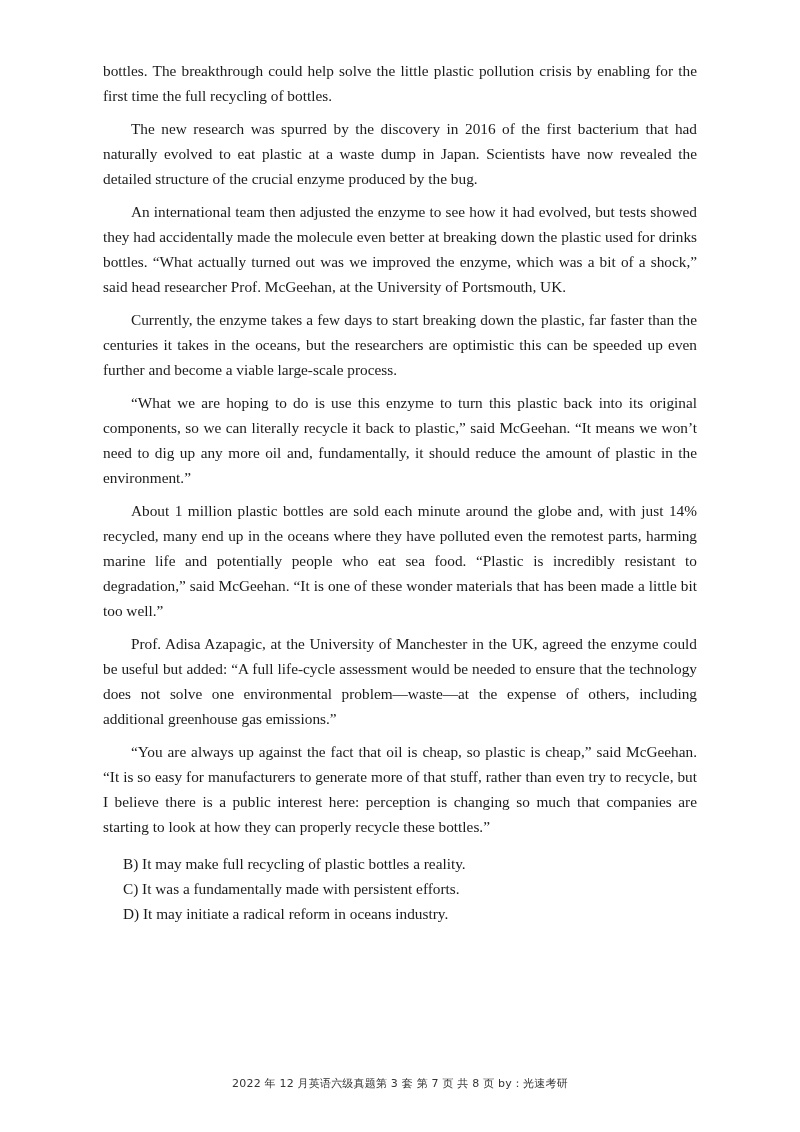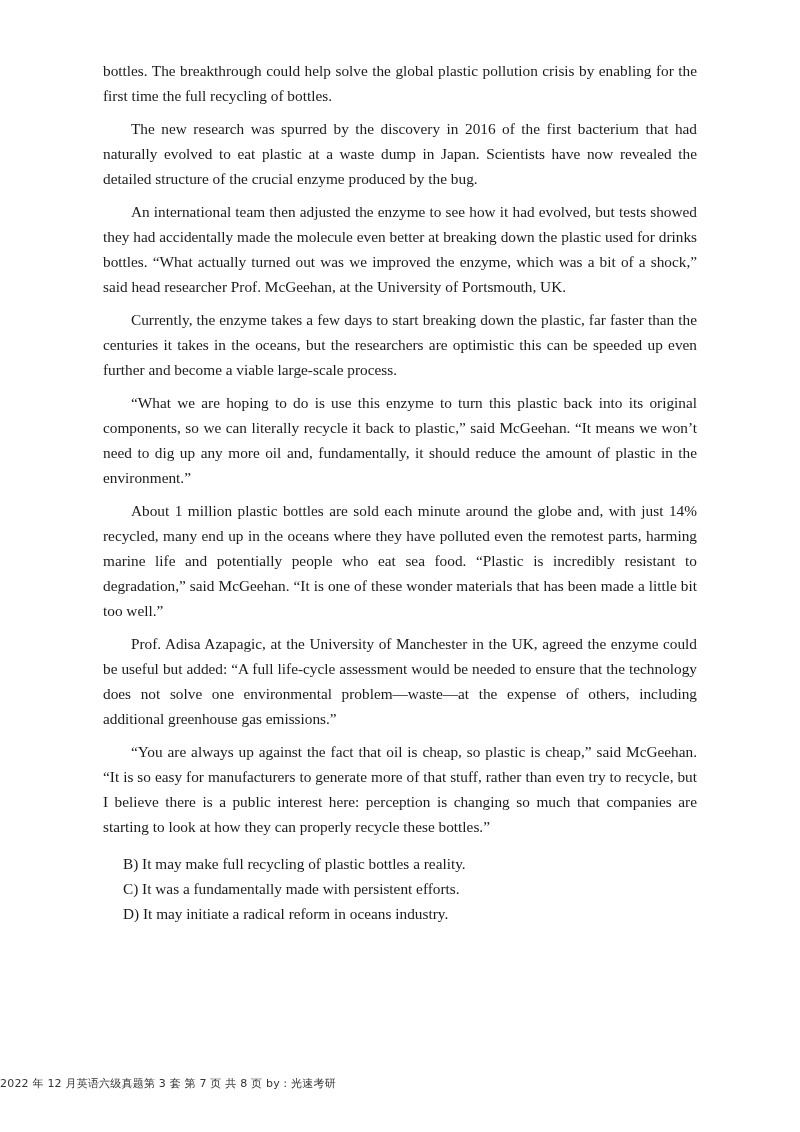--- a/index.html
+++ b/index.html
@@ -49,32 +49,33 @@
     .q-option {
       font-size: 15.3px;
       line-height: 25px;
       margin: 0;
     }
     .footer {
       position: absolute;
       top: 1076px;
       left: 0;
       width: 800px;
+      text-align: center;
       font-size: 11px;
       color: #333;
       font-family: "DejaVu Sans", sans-serif;
       letter-spacing: 0.2px;
     }
   </style>
 </head>
 <body>
 
 <div class="page">
   <div>
-    <p class="para first">bottles. The breakthrough could help solve the global plastic pollution crisis by enabling for the first time the full recycling of bottles.</p>
+    <p class="para first">bottles. The breakthrough could help solve the little plastic pollution crisis by enabling for the first time the full recycling of bottles.</p>
     <p class="para indent">The new research was spurred by the discovery in 2016 of the first bacterium that had naturally evolved to eat plastic at a waste dump in Japan. Scientists have now revealed the detailed structure of the crucial enzyme produced by the bug.</p>
     <p class="para indent">An international team then adjusted the enzyme to see how it had evolved, but tests showed they had accidentally made the molecule even better at breaking down the plastic used for drinks bottles. “What actually turned out was we improved the enzyme, which was a bit of a shock,” said head researcher Prof. McGeehan, at the University of Portsmouth, UK.</p>
     <p class="para indent">Currently, the enzyme takes a few days to start breaking down the plastic, far faster than the centuries it takes in the oceans, but the researchers are optimistic this can be speeded up even further and become a viable large-scale process.</p>
     <p class="para indent">“What we are hoping to do is use this enzyme to turn this plastic back into its original components, so we can literally recycle it back to plastic,” said McGeehan. “It means we won’t need to dig up any more oil and, fundamentally, it should reduce the amount of plastic in the environment.”</p>
     <p class="para indent">About 1 million plastic bottles are sold each minute around the globe and, with just 14% recycled, many end up in the oceans where they have polluted even the remotest parts, harming marine life and potentially people who eat sea food. “Plastic is incredibly resistant to degradation,” said McGeehan. “It is one of these wonder materials that has been made a little bit too well.”</p>
     <p class="para indent">Prof. Adisa Azapagic, at the University of Manchester in the UK, agreed the enzyme could be useful but added: “A full life-cycle assessment would be needed to ensure that the technology does not solve one environmental problem—waste—at the expense of others, including additional greenhouse gas emissions.”</p>
     <p class="para indent">“You are always up against the fact that oil is cheap, so plastic is cheap,” said McGeehan. “It is so easy for manufacturers to generate more of that stuff, rather than even try to recycle, but I believe there is a public interest here: perception is changing so much that companies are starting to look at how they can properly recycle these bottles.”</p>
   </div>
 
   <div class="question">

